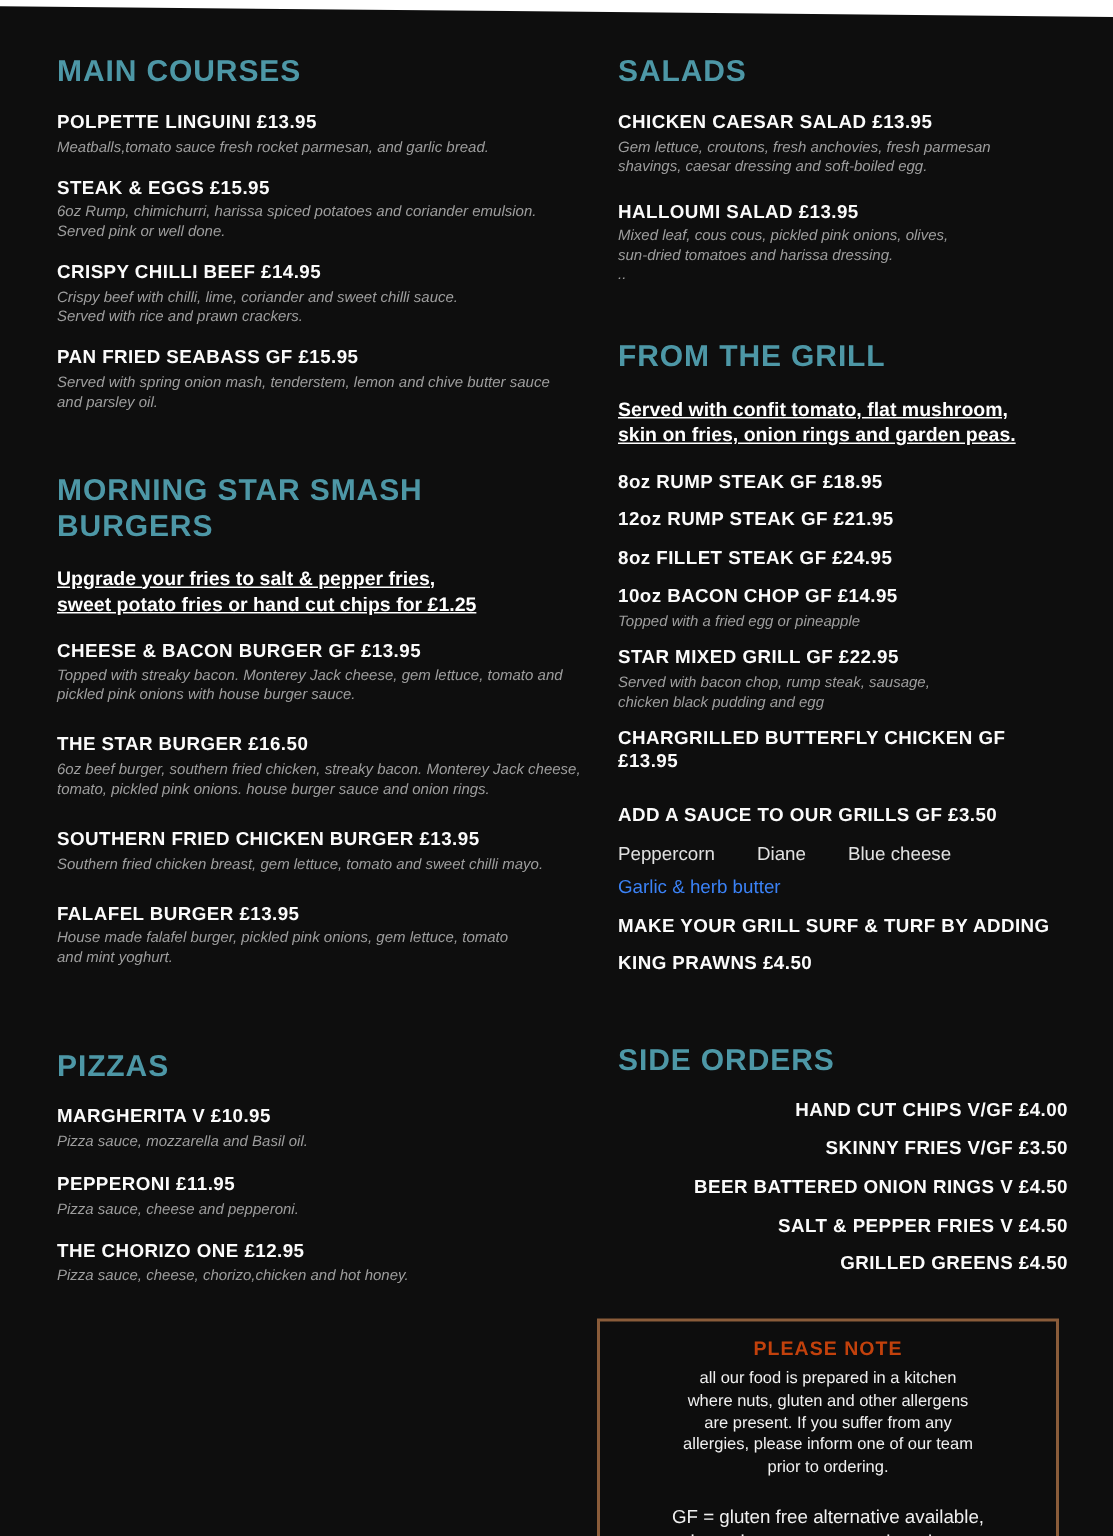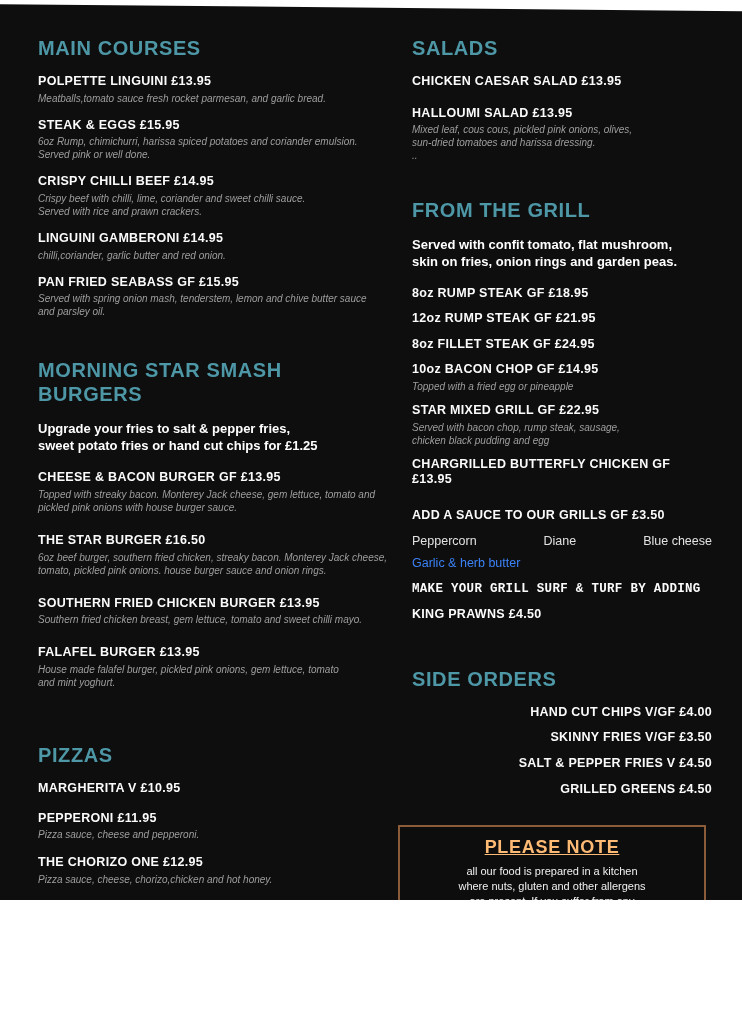--- a/index.html
+++ b/index.html
@@ -2,21 +2,21 @@
 <html><head>
 <meta charset="utf-8">
 <style>
   html,body{margin:0;padding:0;}
   body{
     width:742px;height:1024px;
     background:#ffffff;
     font-family:"Liberation Sans","DejaVu Sans",sans-serif;
     overflow:hidden;
   }
-  .canvas{position:relative;width:742px;height:900px;overflow:hidden;background:#ffffff;}
+  .canvas{position:relative;width:742px;height:1024px;overflow:hidden;background:#ffffff;}
   
   .sheet{
     position:absolute;left:-14px;top:4px;width:790px;height:1050px;
     background:#0e0e0e;
     transform:rotate(0.55deg);
     transform-origin:top left;
   }
   .content{position:absolute;inset:0;}
   .col-left{position:absolute;left:38px;top:36px;width:352px;}
   .col-right{position:absolute;left:412px;top:36px;width:300px;}
@@ -37,40 +37,40 @@
   .iname{
     font-size:12.5px;font-weight:700;color:#fbfbfb;
     letter-spacing:0.3px;line-height:1.25;
   }
   .idesc{
     font-size:10px;font-style:italic;color:#9e9e9e;
     line-height:1.3;margin-top:2px;white-space:pre-line;
   }
   .lead{
     font-size:13px;font-weight:700;color:#ffffff;
-    line-height:1.32;white-space:pre-line;margin:0 0 15px 0;
+    line-height:1.32;white-space:pre-line;margin:0 0 15px 0;text-decoration:underline;
   }
   .gitem{margin-bottom:10px;}
   .sauce-title{margin-top:20px;}
   .sauce-options{
-    display:flex;gap:40px;color:#e2e2e2;
-    font-size:12.5px;margin:4px 0 8px 0;justify-content:space-between;
+    display:flex;gap:28px;color:#e2e2e2;
+    font-size:12.5px;margin:4px 0 8px 0;
   }
   .sauce-extra{color:#3b82f6;font-size:12.5px;margin-bottom:12px;}
-  .surf{margin-top:6px;margin-bottom:10px;font-family:Liberation Mono, monospace;}
+  .surf{margin-top:6px;margin-bottom:10px;}
   .sides .gitem{margin-bottom:10px;text-align:right;}
 
   .note-box{
     margin-top:28px;margin-left:-14px;width:280px;
     border:2px solid #8a5c3a;background:#0d0d0d;
     padding:10px 12px 14px 12px;text-align:center;
   }
   .note-title{
-    color:#fdba74;font-weight:700;font-size:18px;
-    letter-spacing:0.7px;margin-bottom:6px;text-decoration:underline;
+    color:#c2410c;font-weight:700;font-size:13px;
+    letter-spacing:0.7px;margin-bottom:6px;
   }
   .note-body{
     color:#f0f0f0;font-size:11px;line-height:1.35;white-space:pre-line;
   }
   .note-footer{
     color:#f0f0f0;font-size:12.5px;line-height:1.35;white-space:pre-line;margin-top:17px;
   }
 </style>
 </head>
 <body>
@@ -90,24 +90,20 @@
         </div>
         <div class="item">
           <div class="iname">STEAK &amp; EGGS £15.95</div>
           <div class="idesc">6oz Rump, chimichurri, harissa spiced potatoes and coriander emulsion.
 Served pink or well done.</div>
         </div>
         <div class="item">
           <div class="iname">CRISPY CHILLI BEEF £14.95</div>
           <div class="idesc">Crispy beef with chilli, lime, coriander and sweet chilli sauce.
 Served with rice and prawn crackers.</div>
-        </div>
-        <div class="item">
-          <div class="iname">LINGUINI GAMBERONI £14.95</div>
-          <div class="idesc">chilli,coriander, garlic butter and red onion.</div>
         </div>
         <div class="item">
           <div class="iname">PAN FRIED SEABASS GF £15.95</div>
           <div class="idesc">Served with spring onion mash, tenderstem, lemon and chive butter sauce
 and parsley oil.</div>
         </div>
       </section>
 
       <section class="burgers">
         <h2 class="heading mt-burgers">MORNING STAR SMASH BURGERS</h2>
@@ -133,40 +129,43 @@
           <div class="idesc">House made falafel burger, pickled pink onions, gem lettuce, tomato
 and mint yoghurt.</div>
         </div>
       </section>
 
       <section class="pizzas">
         <h2 class="heading mt-pizzas">PIZZAS</h2>
 
         <div class="item">
           <div class="iname">MARGHERITA V £10.95</div>
+          <div class="idesc">Pizza sauce, mozzarella and Basil oil.</div>
         </div>
         <div class="item">
           <div class="iname">PEPPERONI £11.95</div>
           <div class="idesc">Pizza sauce, cheese and pepperoni.</div>
         </div>
         <div class="item">
           <div class="iname">THE CHORIZO ONE £12.95</div>
           <div class="idesc">Pizza sauce, cheese, chorizo,chicken and hot honey.</div>
         </div>
 
       </section>
     </div>
 
     <div class="col-right">
 
       <section class="salads">
         <h2 class="heading">SALADS</h2>
 
         <div class="item">
           <div class="iname">CHICKEN CAESAR SALAD £13.95</div>
+          <div class="idesc">Gem lettuce, croutons, fresh anchovies, fresh parmesan
+shavings, caesar dressing and soft-boiled egg.</div>
         </div>
         <div class="item">
           <div class="iname">HALLOUMI SALAD £13.95</div>
           <div class="idesc">Mixed leaf, cous cous, pickled pink onions, olives,
 sun-dried tomatoes and harissa dressing.
 ..</div>
         </div>
       </section>
 
       <section>
@@ -215,20 +214,23 @@
       </section>
 
       <section class="sides">
         <h2 class="heading mt-sides">SIDE ORDERS</h2>
 
         <div class="gitem">
           <div class="iname">HAND CUT CHIPS V/GF £4.00</div>
         </div>
         <div class="gitem">
           <div class="iname">SKINNY FRIES V/GF £3.50</div>
+        </div>
+        <div class="gitem">
+          <div class="iname">BEER BATTERED ONION RINGS V £4.50</div>
         </div>
         <div class="gitem">
           <div class="iname">SALT &amp; PEPPER FRIES V £4.50</div>
         </div>
         <div class="gitem">
           <div class="iname">GRILLED GREENS £4.50</div>
         </div>
       </section>
 
       <div class="note-box">

